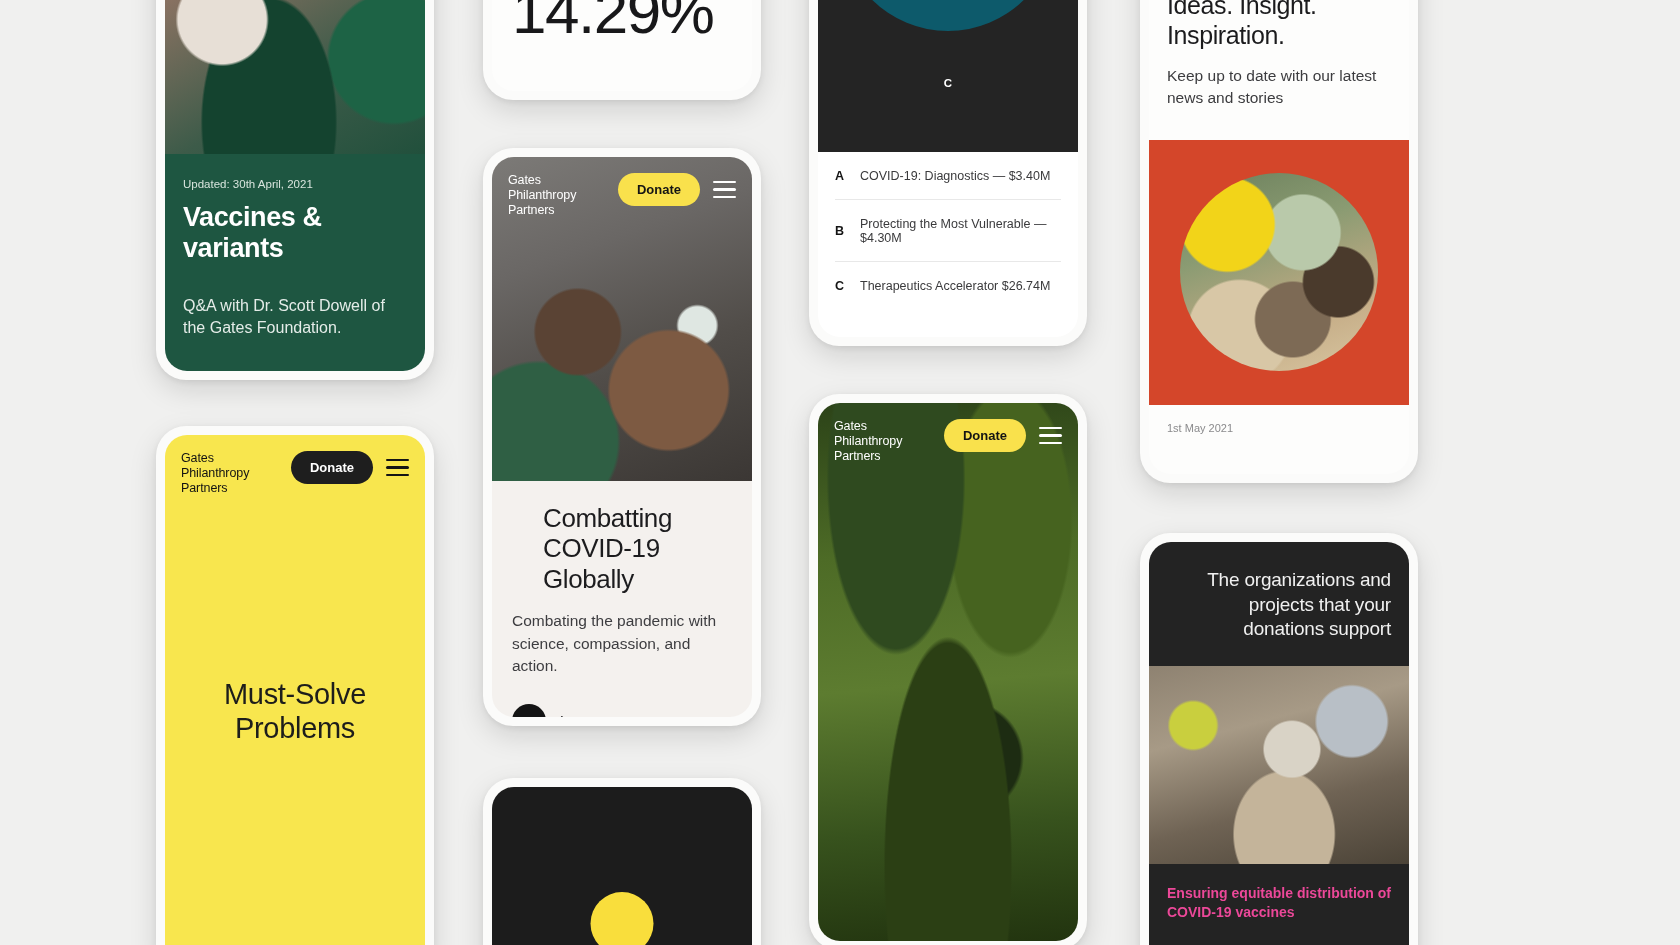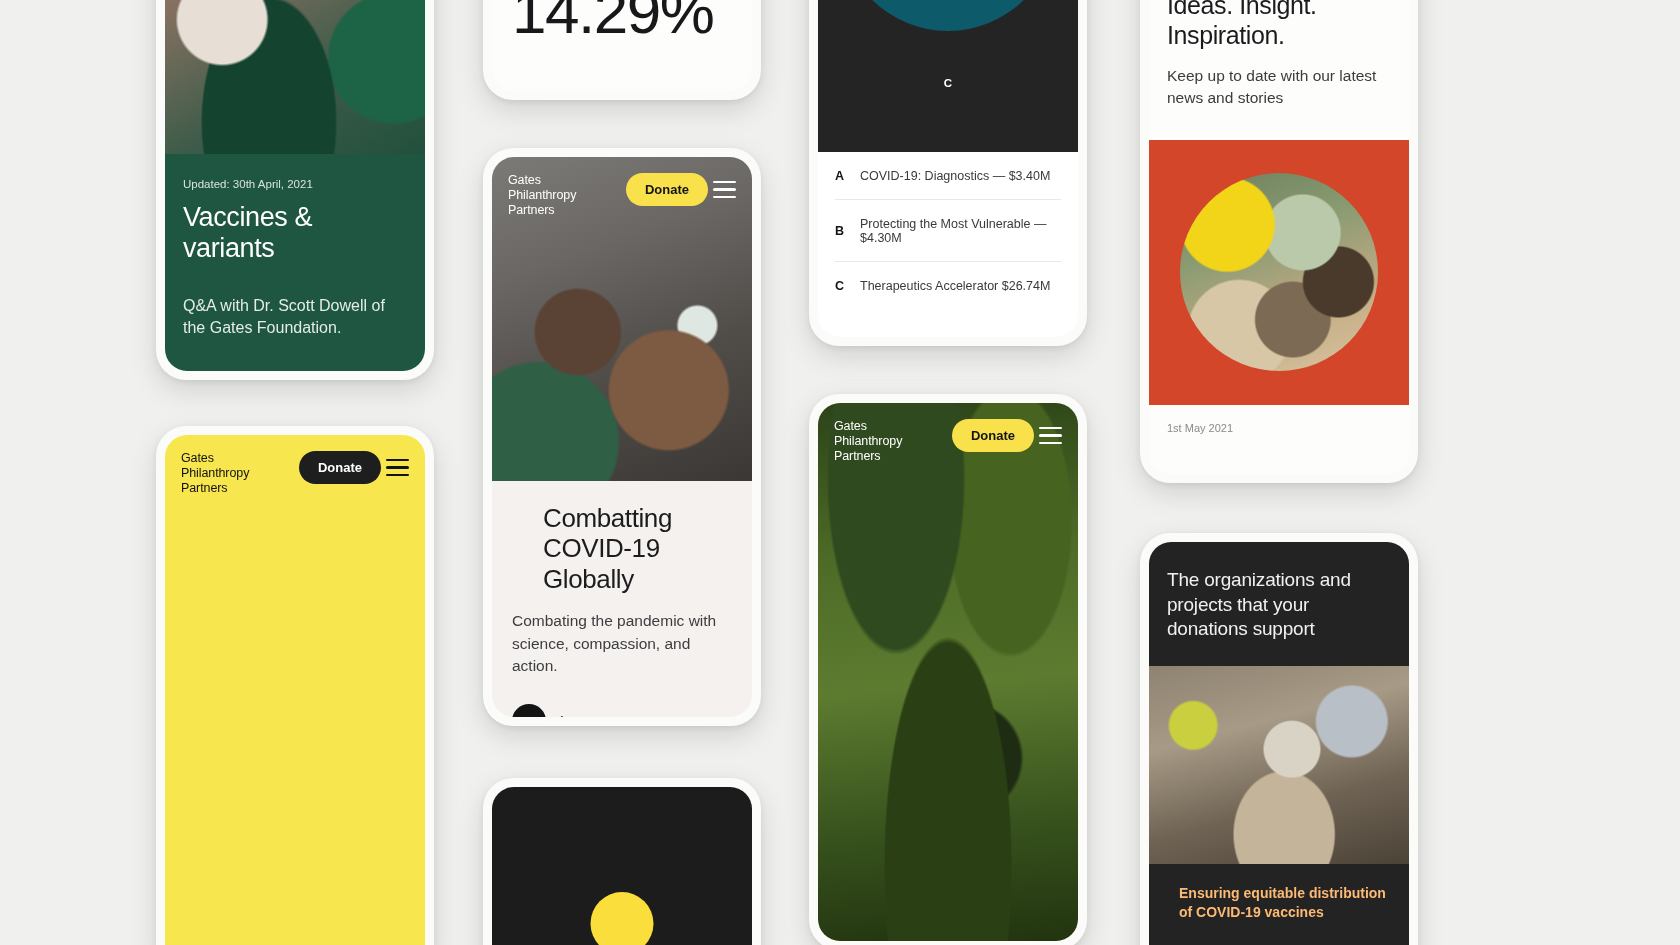--- a/index.html
+++ b/index.html
@@ -33,21 +33,21 @@
     padding: 16px 16px 0 16px;
     z-index: 5;
   }
   .logo {
     font-size: 12.5px; font-weight: normal; line-height: 1.18;
     letter-spacing: -.1px;
     white-space: pre-line;
   }
   .logo.light { color: #ffffff; }
   .logo.dark  { color: #121212; }
-  .navright { display: flex; align-items: center; gap: 5px; }
+  .navright { display: flex; align-items: center; gap: 13px; }
   .donate {
     border: none; cursor: pointer;
     border-radius: 30px;
     font-size: 13px; font-weight: bold;
     padding: 9px 19px;
     font-family: "Liberation Sans", sans-serif;
   }
   .donate.yellow { background: #f9e14c; color: #141414; }
   .donate.dark   { background: #1e1e1e; color: #ffffff; }
   .burger { width: 23px; display: flex; flex-direction: column; gap: 5px; cursor: pointer; }
@@ -62,21 +62,21 @@
     height: 320px; width: 100%;
     background:
       radial-gradient(circle at 22% 58%, #e7dfd6 0 16%, transparent 17%),
       radial-gradient(circle at 70% 30%, #4a3228 0 22%, transparent 23%),
       radial-gradient(ellipse at 40% 90%, #14432f 0 30%, transparent 31%),
       radial-gradient(circle at 88% 70%, #1d6345 0 20%, transparent 21%),
       linear-gradient(150deg, #6d5a4a 0%, #8a7262 35%, #3d5b49 70%, #21503c 100%);
   }
   .vac-body { padding: 24px 18px 0 18px; }
   .vac-date { color: #d8e4dd; font-size: 11.5px; margin-bottom: 12px; }
-  .vac-title { color: #fff; font-size: 27px; font-weight: normal; line-height: 1.14; letter-spacing: -.4px; }
+  .vac-title { color: #fff; font-size: 27px; font-weight: bold; line-height: 1.14; letter-spacing: -.4px; }
   .vac-sub { color: #e4ece8; font-size: 16px; line-height: 1.42; margin-top: 31px; }
 
   
   #card-mustsolve { left: 156px; top: 426px; width: 278px; height: 552px; }
   #card-mustsolve .screen { background: #f8e64e; }
   .star-shape {
     position: absolute; left: 50%; top: 47%;
     transform: translate(-50%,-50%);
     width: 430px; height: 430px;
     background: #fdf4ab;
@@ -206,34 +206,34 @@
       radial-gradient(circle at 80% 55%, #4a3a2c 0 18%, transparent 19%),
       radial-gradient(circle at 57% 74%, #7d6a55 0 20%, transparent 21%),
       radial-gradient(circle at 30% 80%, #d8c7a6 0 24%, transparent 25%),
       linear-gradient(160deg, #6b7f5c 0%, #8a9b72 35%, #c4ab85 70%, #d9c7a2 100%);
   }
   .ideas-date { padding: 17px 18px 0 18px; font-size: 11px; color: #8a8a8c; }
 
   
   #card-orgs { left: 1140px; top: 533px; width: 278px; height: 520px; }
   #card-orgs .screen { background: #232323; }
-  .orgs-head { padding: 26px 18px 24px 18px; }
+  .orgs-head { padding: 26px 18px 24px 18px; text-align: right; }
   .orgs-title { color: #f0f0f0; font-size: 19px; line-height: 1.3; letter-spacing: -.2px; }
   .orgs-photo {
     height: 198px; width: 100%;
     background:
       radial-gradient(circle at 17% 30%, #c9cf3e 0 9%, transparent 10%),
       radial-gradient(circle at 55% 42%, #d9d3c6 0 15%, transparent 16%),
       radial-gradient(circle at 78% 28%, #b8bfc6 0 14%, transparent 15%),
       radial-gradient(ellipse at 52% 85%, #c4b49a 0 26%, transparent 27%),
       linear-gradient(165deg, #8e8271 0%, #a79a86 32%, #6f6354 66%, #4b4337 100%);
   }
   .orgs-cap {
     padding: 20px 18px 0 18px;
-    color: #fdba74; font-size: 14px; font-weight: bold; line-height: 1.35; margin-left: 12px;
+    color: #ec4899; font-size: 14px; font-weight: bold; line-height: 1.35;
   }
 </style>
 </head>
 <body>
 
 <div class="stage">
 
   <div class="phone" id="card-vaccines">
     <div class="screen">
       <div class="vac-photo"></div>
@@ -255,20 +255,22 @@
 Partners</div>
         <div class="navright">
           <button class="donate dark">Donate</button>
           <div class="burger dark">
               <i></i>
               <i></i>
               <i></i>
             </div>
         </div>
       </div>
+      <div class="ms-title" style="white-space:pre-line">Must-Solve
+Problems</div>
     </div>
   </div>
 
   <div class="phone" id="card-percent">
     <div class="screen">
       <div class="pct">14.29%</div>
     </div>
   </div>
 
   <div class="phone" id="card-combat">

